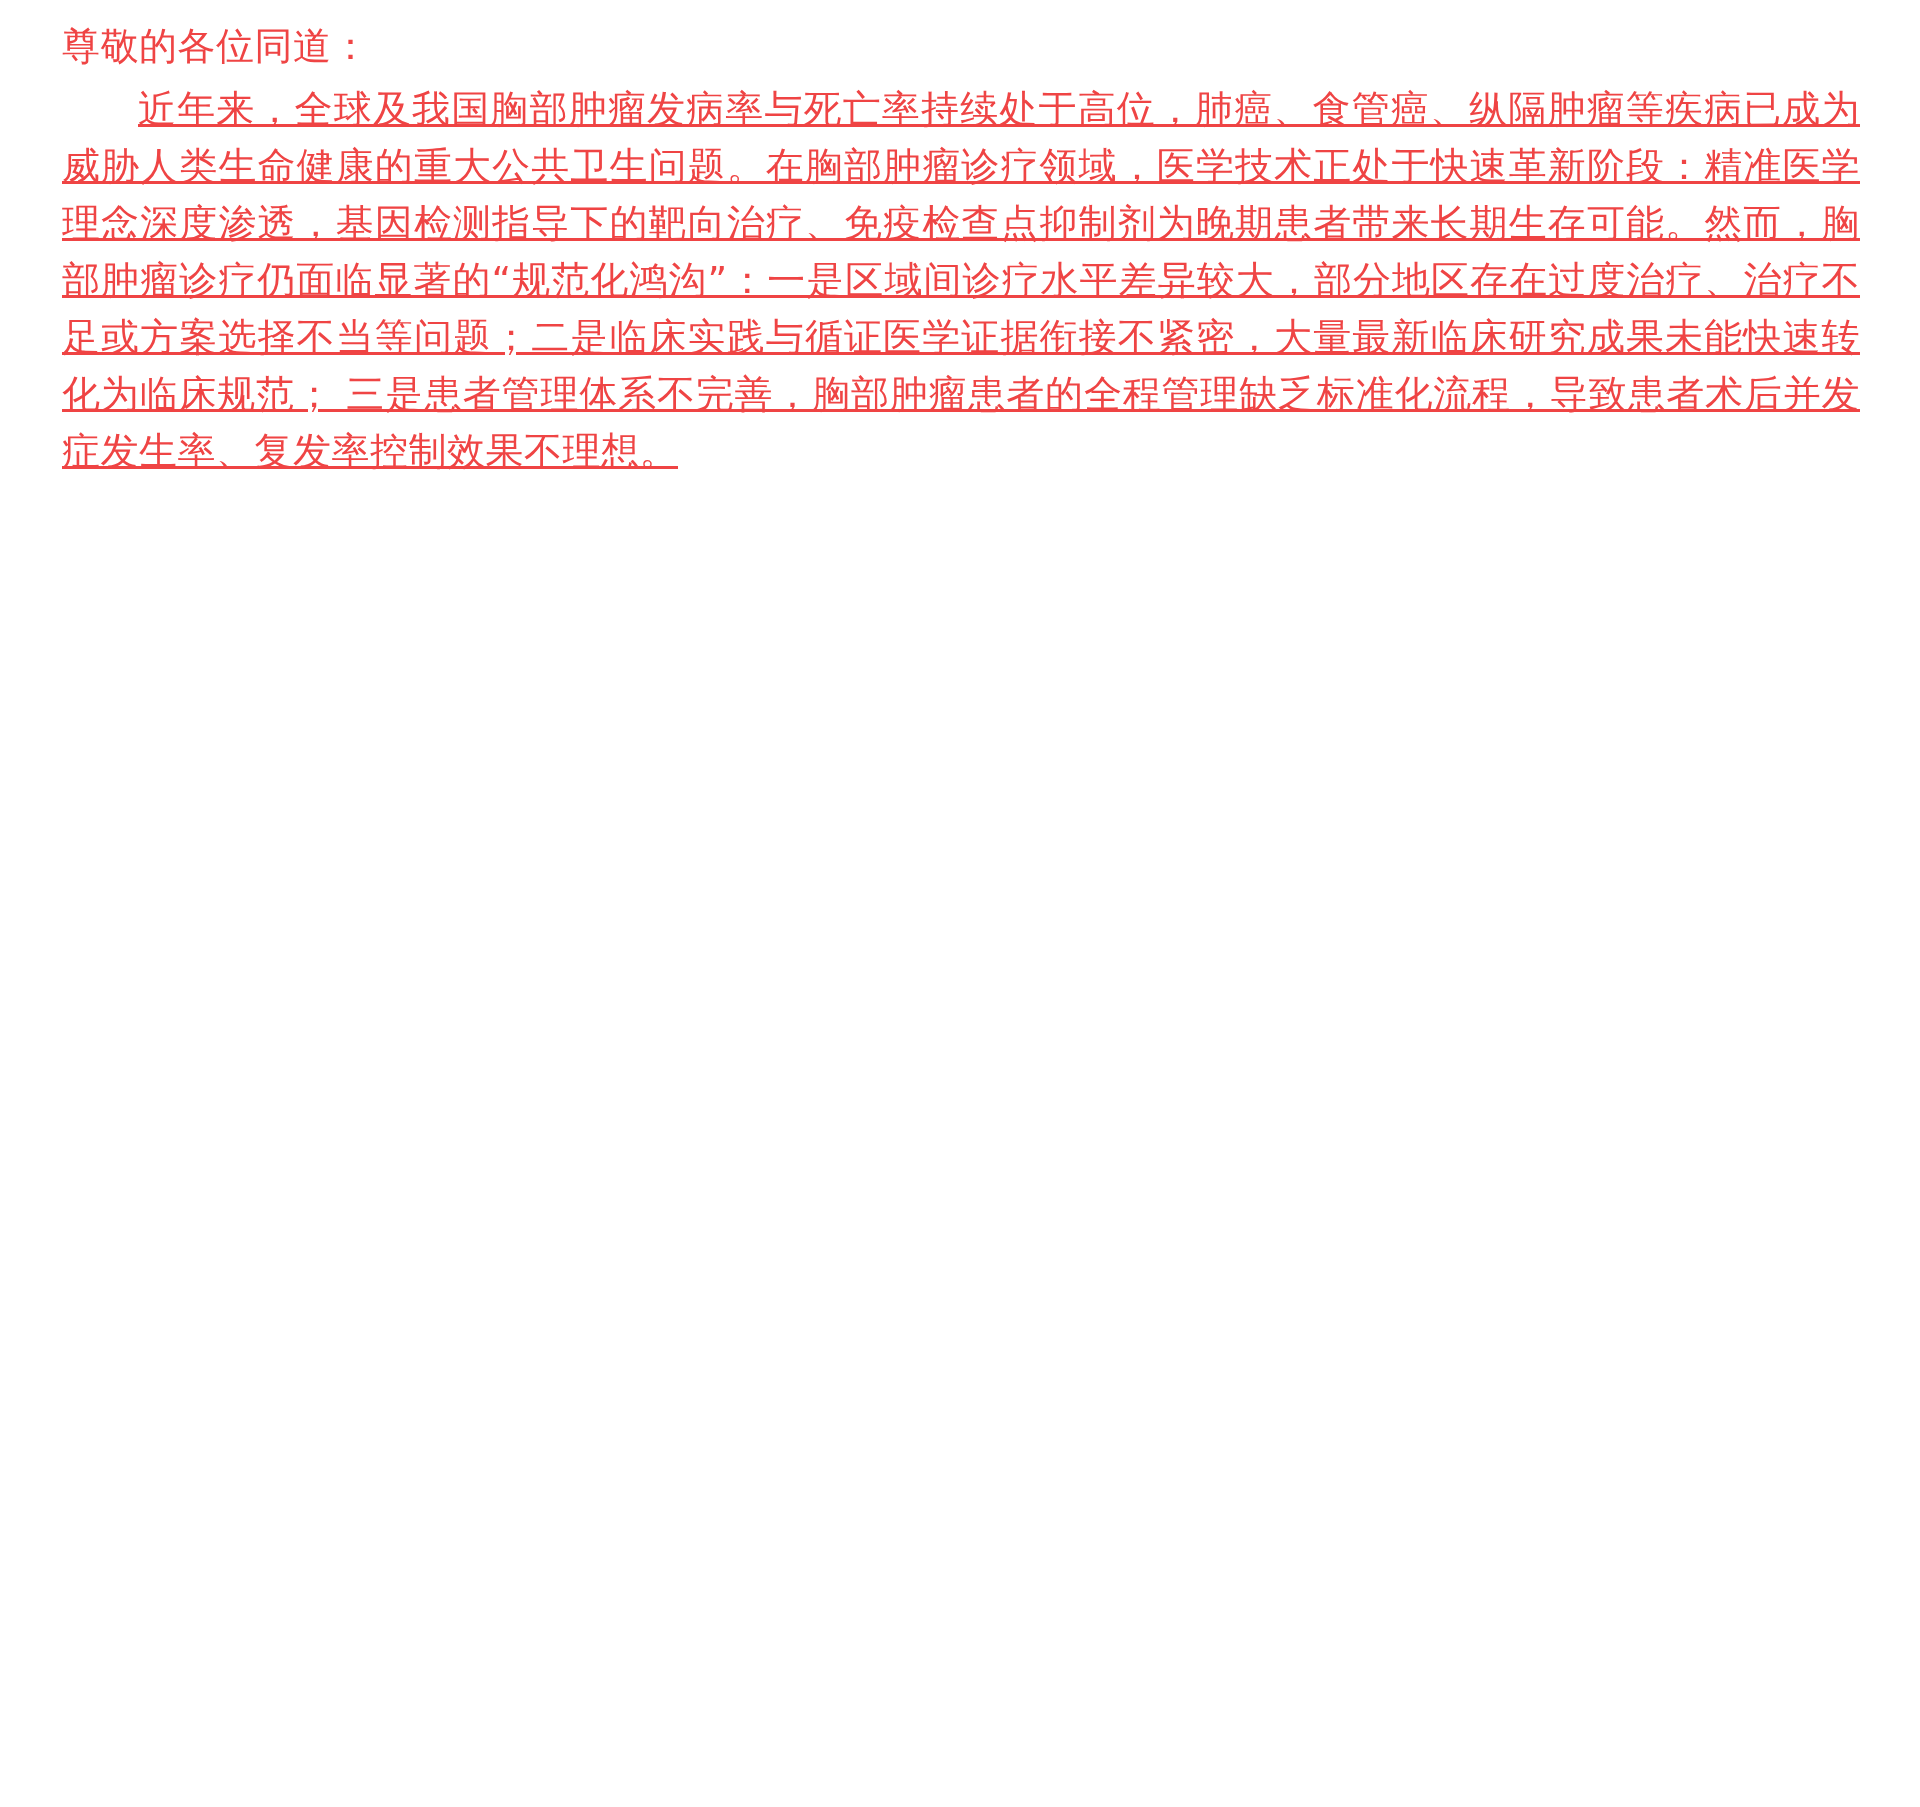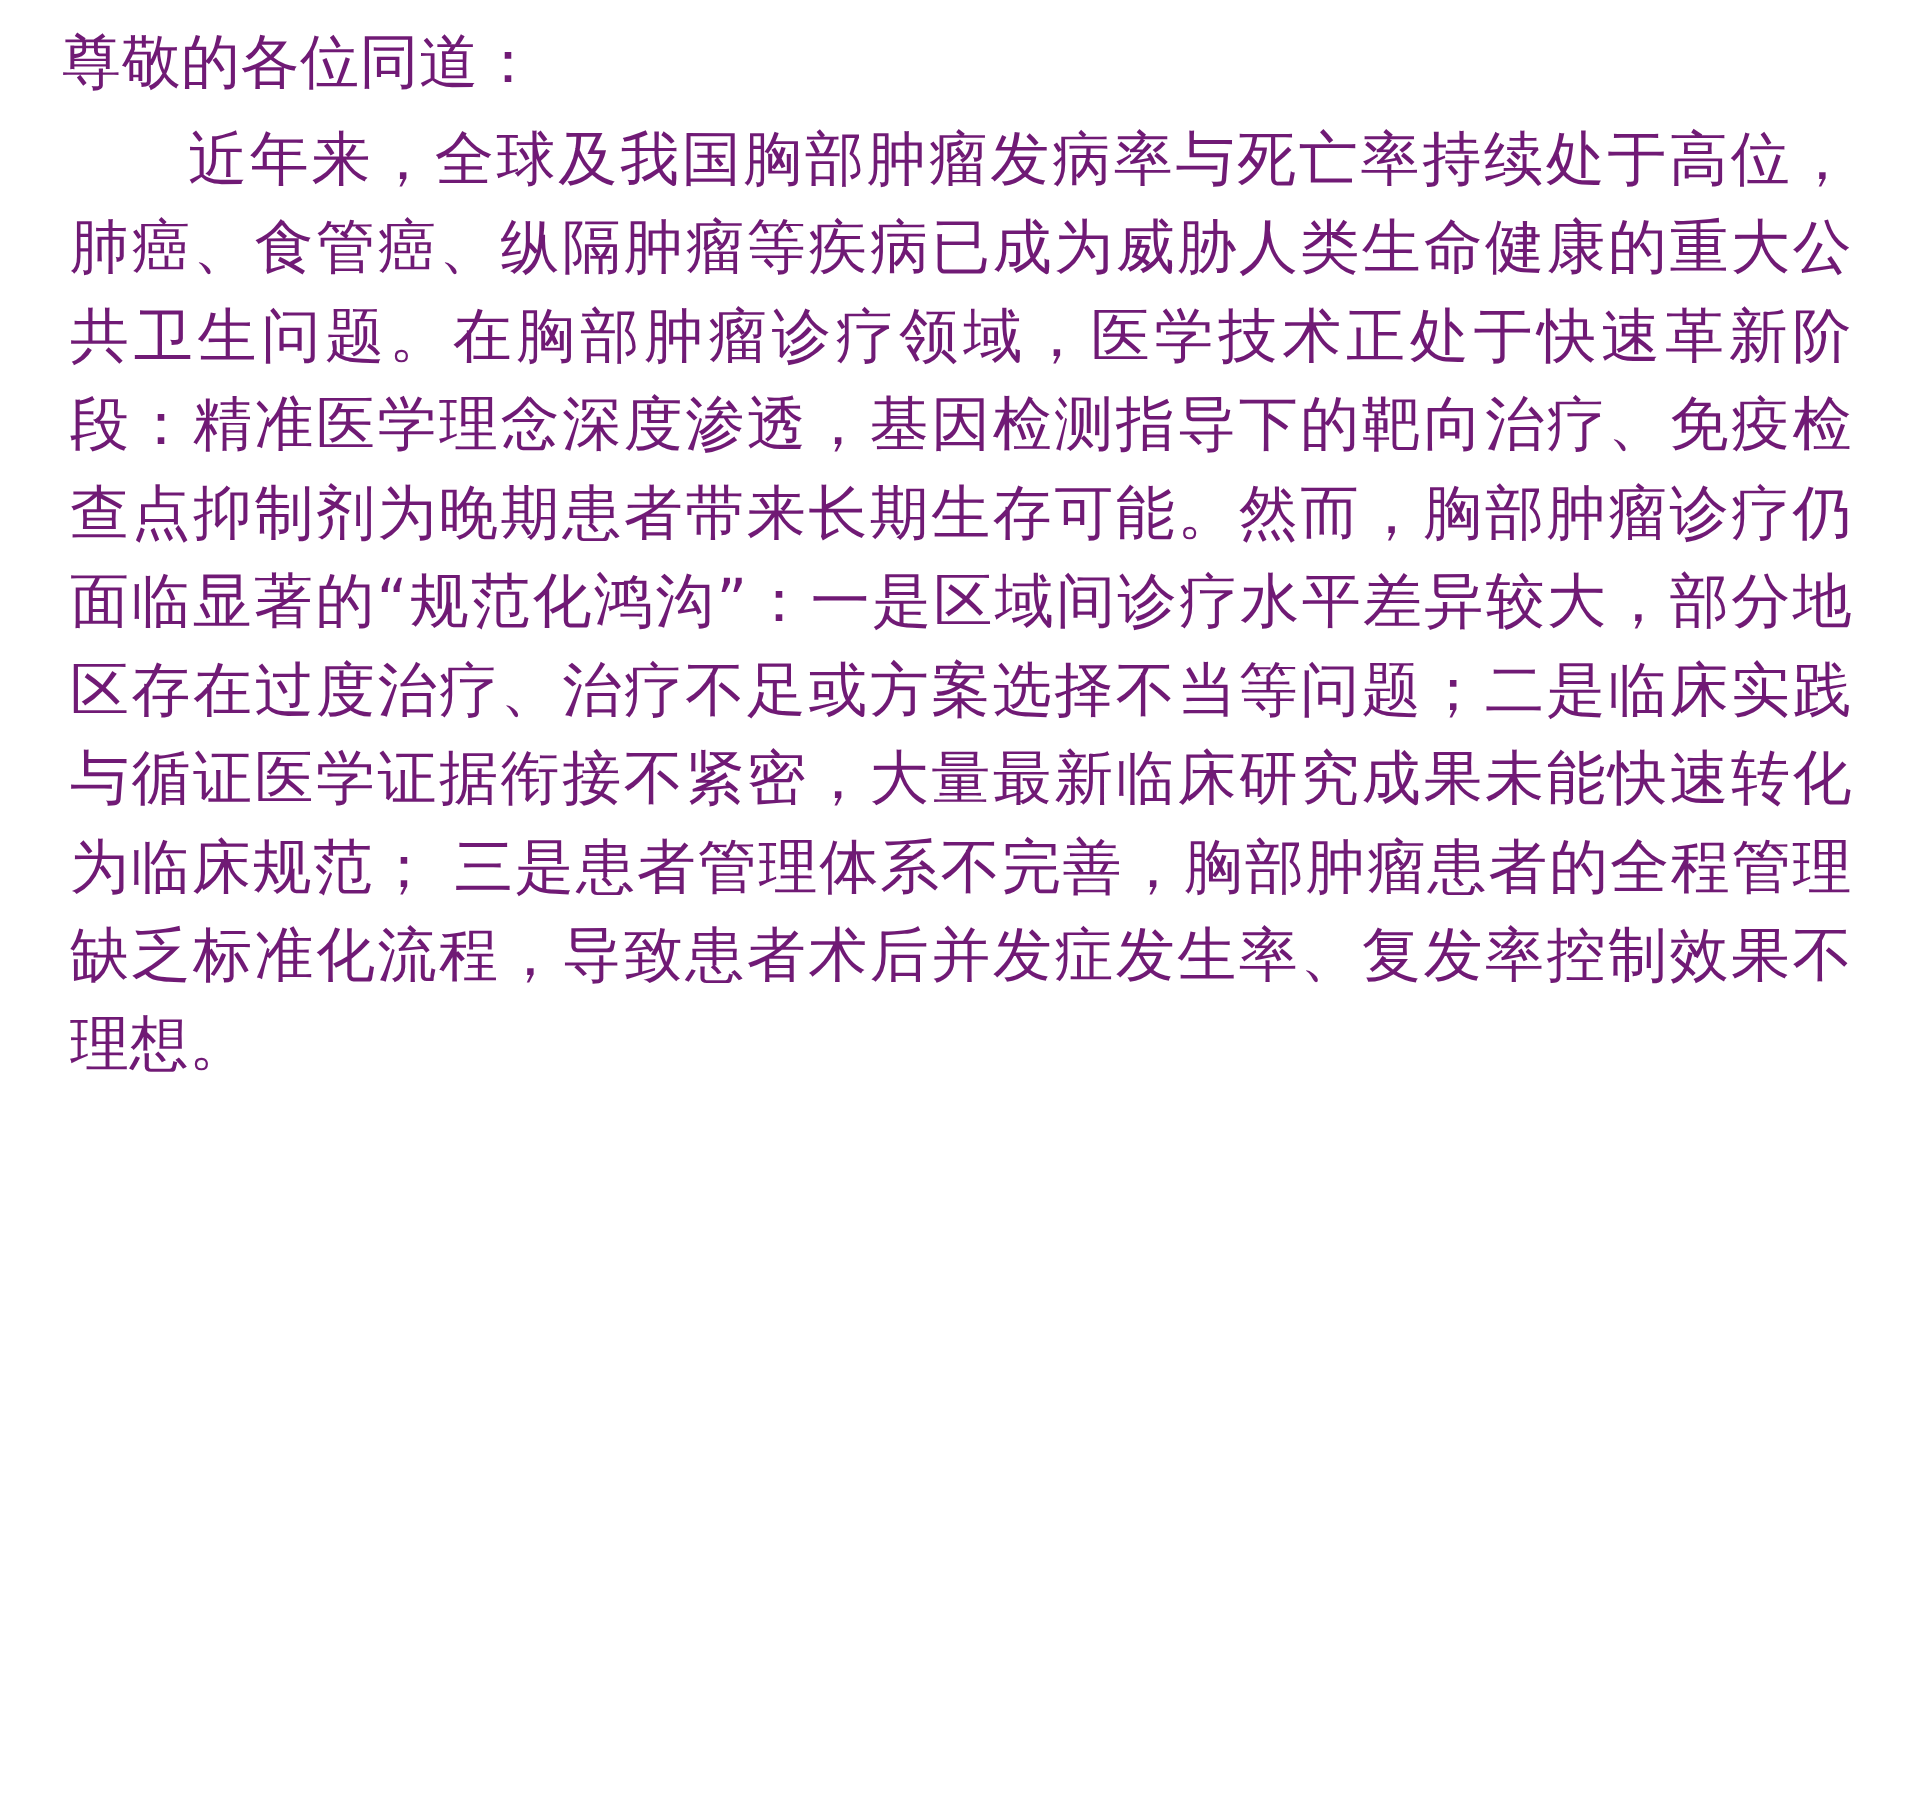--- a/index.html
+++ b/index.html
@@ -16,34 +16,35 @@
     -webkit-font-smoothing: antialiased;
   }
   .page {
     box-sizing: border-box;
     width: 1920px;
     min-height: 1807px;
     padding: 18px 60px 24px 62px;
     background: #ffffff;
   }
   .doc-body {
-    font-size: 59px;
+    font-size: 38px;
     line-height: 1.50;
     letter-spacing: 0.5px;
-    color: #701a75;
+    color: #ef4444;
     text-align: justify;
     text-justify: inter-character;
   }
   .salutation {
     margin: 0 0 6px 0;
     text-indent: 0;
   }
   .para {
-    margin: 8px;
+    margin: 0;
     text-indent: 2em;
+    text-decoration: underline;
   }
 </style>
 </head>
 <body>
 
 <div class="page">
   <div class="doc-body">
     <p class="salutation">尊敬的各位同道：</p>
     <p class="para">近年来，全球及我国胸部肿瘤发病率与死亡率持续处于高位，肺癌、食管癌、纵隔肿瘤等疾病已成为威胁人类生命健康的重大公共卫生问题。在胸部肿瘤诊疗领域，医学技术正处于快速革新阶段：精准医学理念深度渗透，基因检测指导下的靶向治疗、免疫检查点抑制剂为晚期患者带来长期生存可能。然而，胸部肿瘤诊疗仍面临显著的“规范化鸿沟”：一是区域间诊疗水平差异较大，部分地区存在过度治疗、治疗不足或方案选择不当等问题；二是临床实践与循证医学证据衔接不紧密，大量最新临床研究成果未能快速转化为临床规范； 三是患者管理体系不完善，胸部肿瘤患者的全程管理缺乏标准化流程，导致患者术后并发症发生率、复发率控制效果不理想。</p>
   </div>

